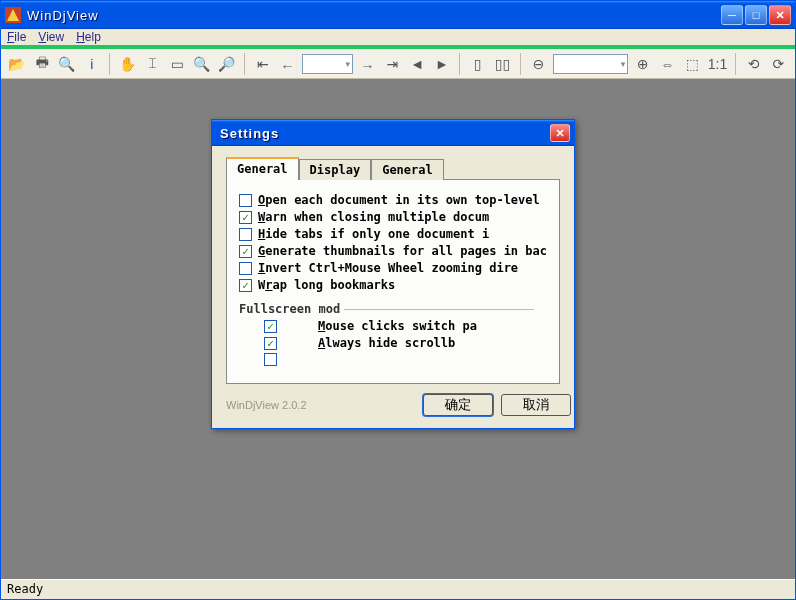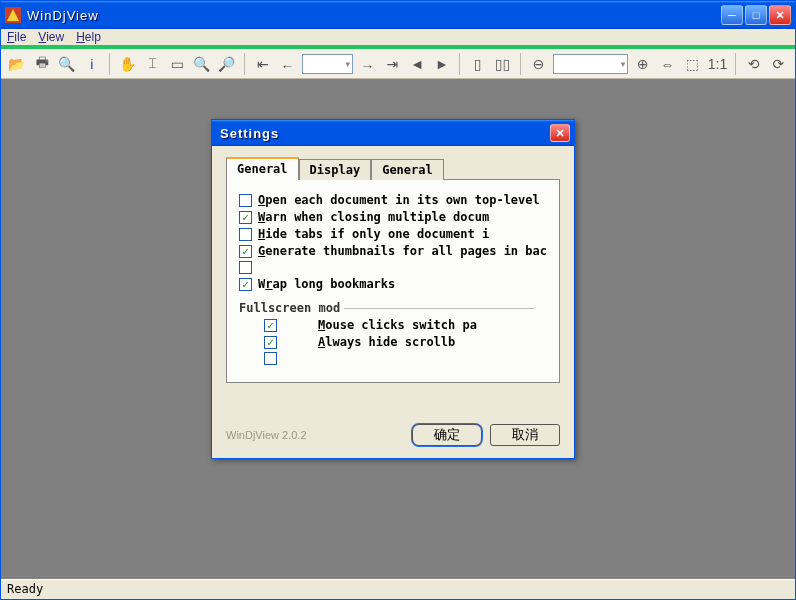--- a/index.html
+++ b/index.html
@@ -202,39 +202,38 @@
   display:inline-block;
   border-top:1px solid #bbb;
   width:190px;
   vertical-align:middle;
   margin-left:4px;
 }
 .under { text-decoration: underline; }
 .dlg-footer {
   display:flex;
   align-items:center;
-  padding:6px 14px 12px 14px;
-  margin-top:31px;
+  padding:6px 3px 12px 14px;
 }
 .credits {
   flex:1;
   color:#9a9686;
   font-size:11px;
   line-height:1.3;
 }
 .dlgbtn {
   width:70px;height:22px;
   margin-left:8px;
   background:#ece9d8;
   border:1px solid #555;
   border-radius:3px;
   cursor:pointer;
   font-family:"SimSun",sans-serif;
 }
-.dlgbtn.primary{ box-shadow:0 0 0 1px #2a6fe0;border-radius:7px;}
+.dlgbtn.primary{ box-shadow:0 0 0 1px #2a6fe0;}
 </style>
 </head>
 <body>
 
 <div class="window">
 
   <div class="titlebar">
     <svg class="app-icon" viewBox="0 0 16 16">
       <rect x="0" y="0" width="16" height="16" fill="#c7412a"></rect>
       <path d="M2 14 L8 2 L14 14 Z" fill="#f4d13a"></path>
@@ -310,20 +309,21 @@
           <div class="chkrow">
             <span class="chkbox"></span>
             <span><span class="under">H</span>ide tabs if only one document i</span>
           </div>
           <div class="chkrow">
             <span class="chkbox checked"></span>
             <span><span class="under">G</span>enerate thumbnails for all pages in bacl</span>
           </div>
           <div class="chkrow">
             <span class="chkbox"></span>
+            <span><span class="under">I</span>nvert Ctrl+Mouse Wheel zooming dire</span>
           </div>
           <div class="chkrow">
             <span class="chkbox checked"></span>
             <span>W<span class="under">r</span>ap long bookmarks</span>
           </div>
 
           <div class="groupbox">
             <div class="grouplabel">Fullscreen mod</div>
             <div class="chkrow indent">
               <span class="chkbox checked"></span>

